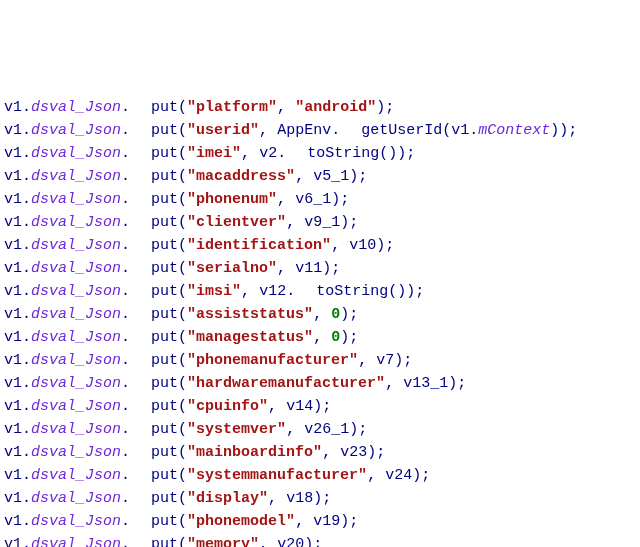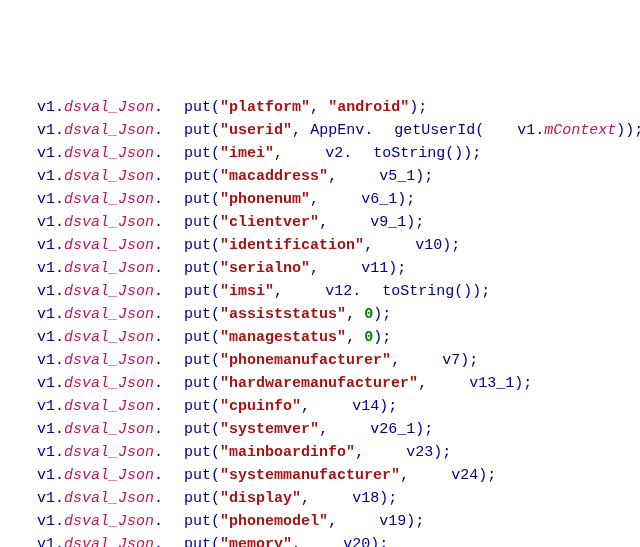--- a/index.html
+++ b/index.html
@@ -6,23 +6,23 @@
     margin: 0;
     padding: 4px;
     background: #ffffff;
     font-family: Consolas, "Courier New", monospace;
     font-size: 15px;
     line-height: 23px;
     white-space: pre;
     color: #000080;
   }
   .line { display:block; }
-  .obj { color: #000080; margin-left: 33px; }
+  .obj { color: #000080; }
   .dot { color: #000080; }
-  .ital { font-style: italic; color: #be185d; }
+  .ital { font-style: italic; color: #6d28d9; }
   .meth { color: #000080; margin-left: 21px; }
   .paren { color: #000080; }
   .str { color: #a31515; font-weight: bold; }
   .cls { color: #000080; text-align: center; }
   .num { color: #008000; font-weight: bold; }
 </style>
 </head>
 <body>
 
 

